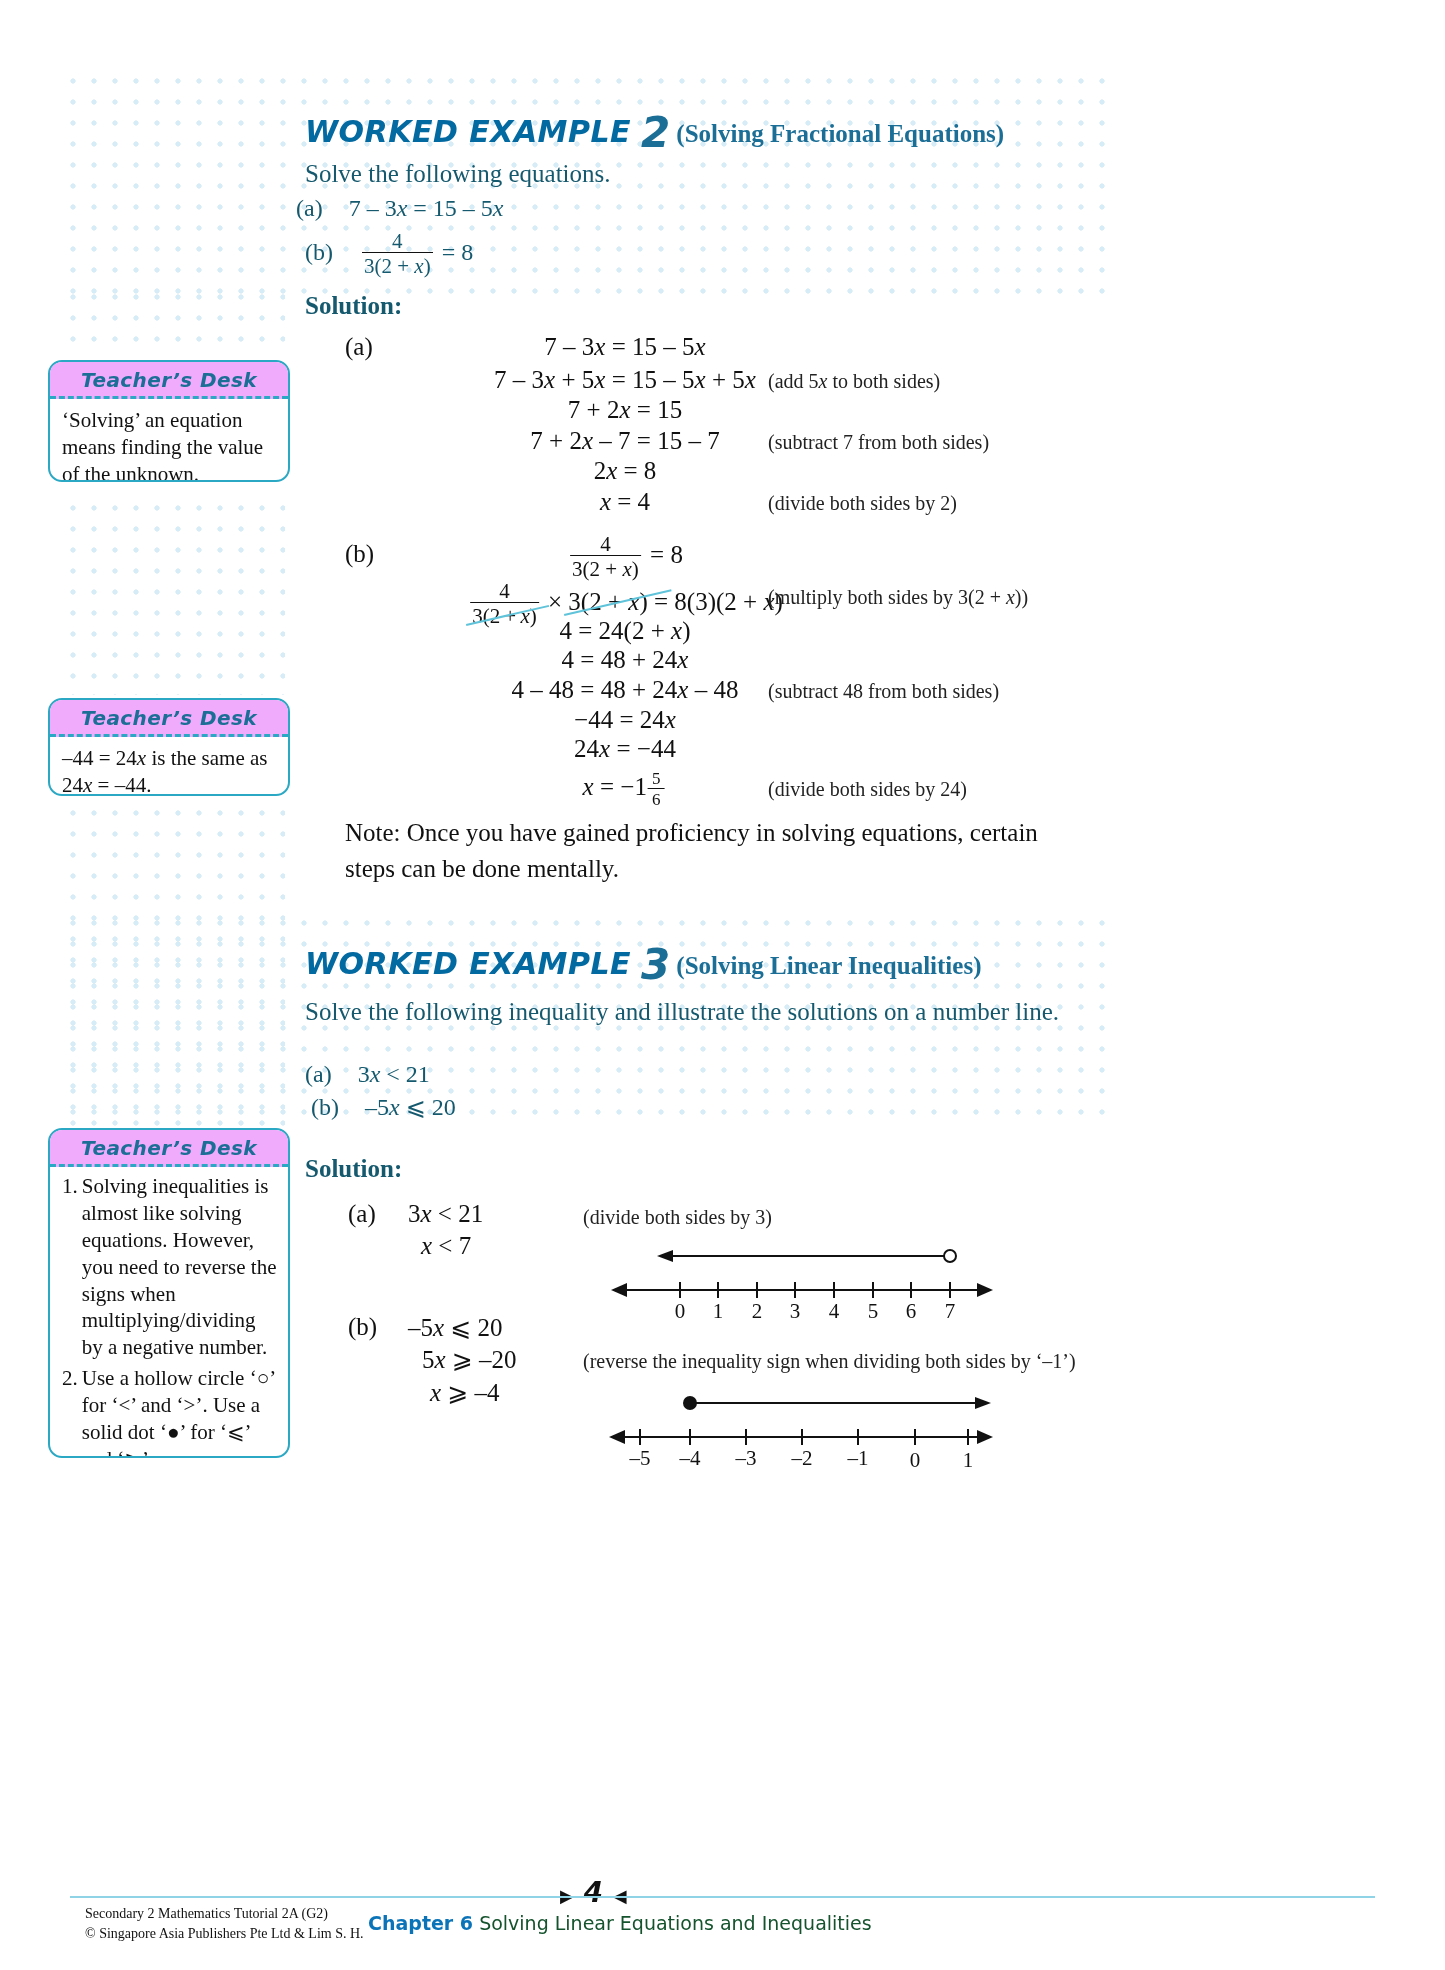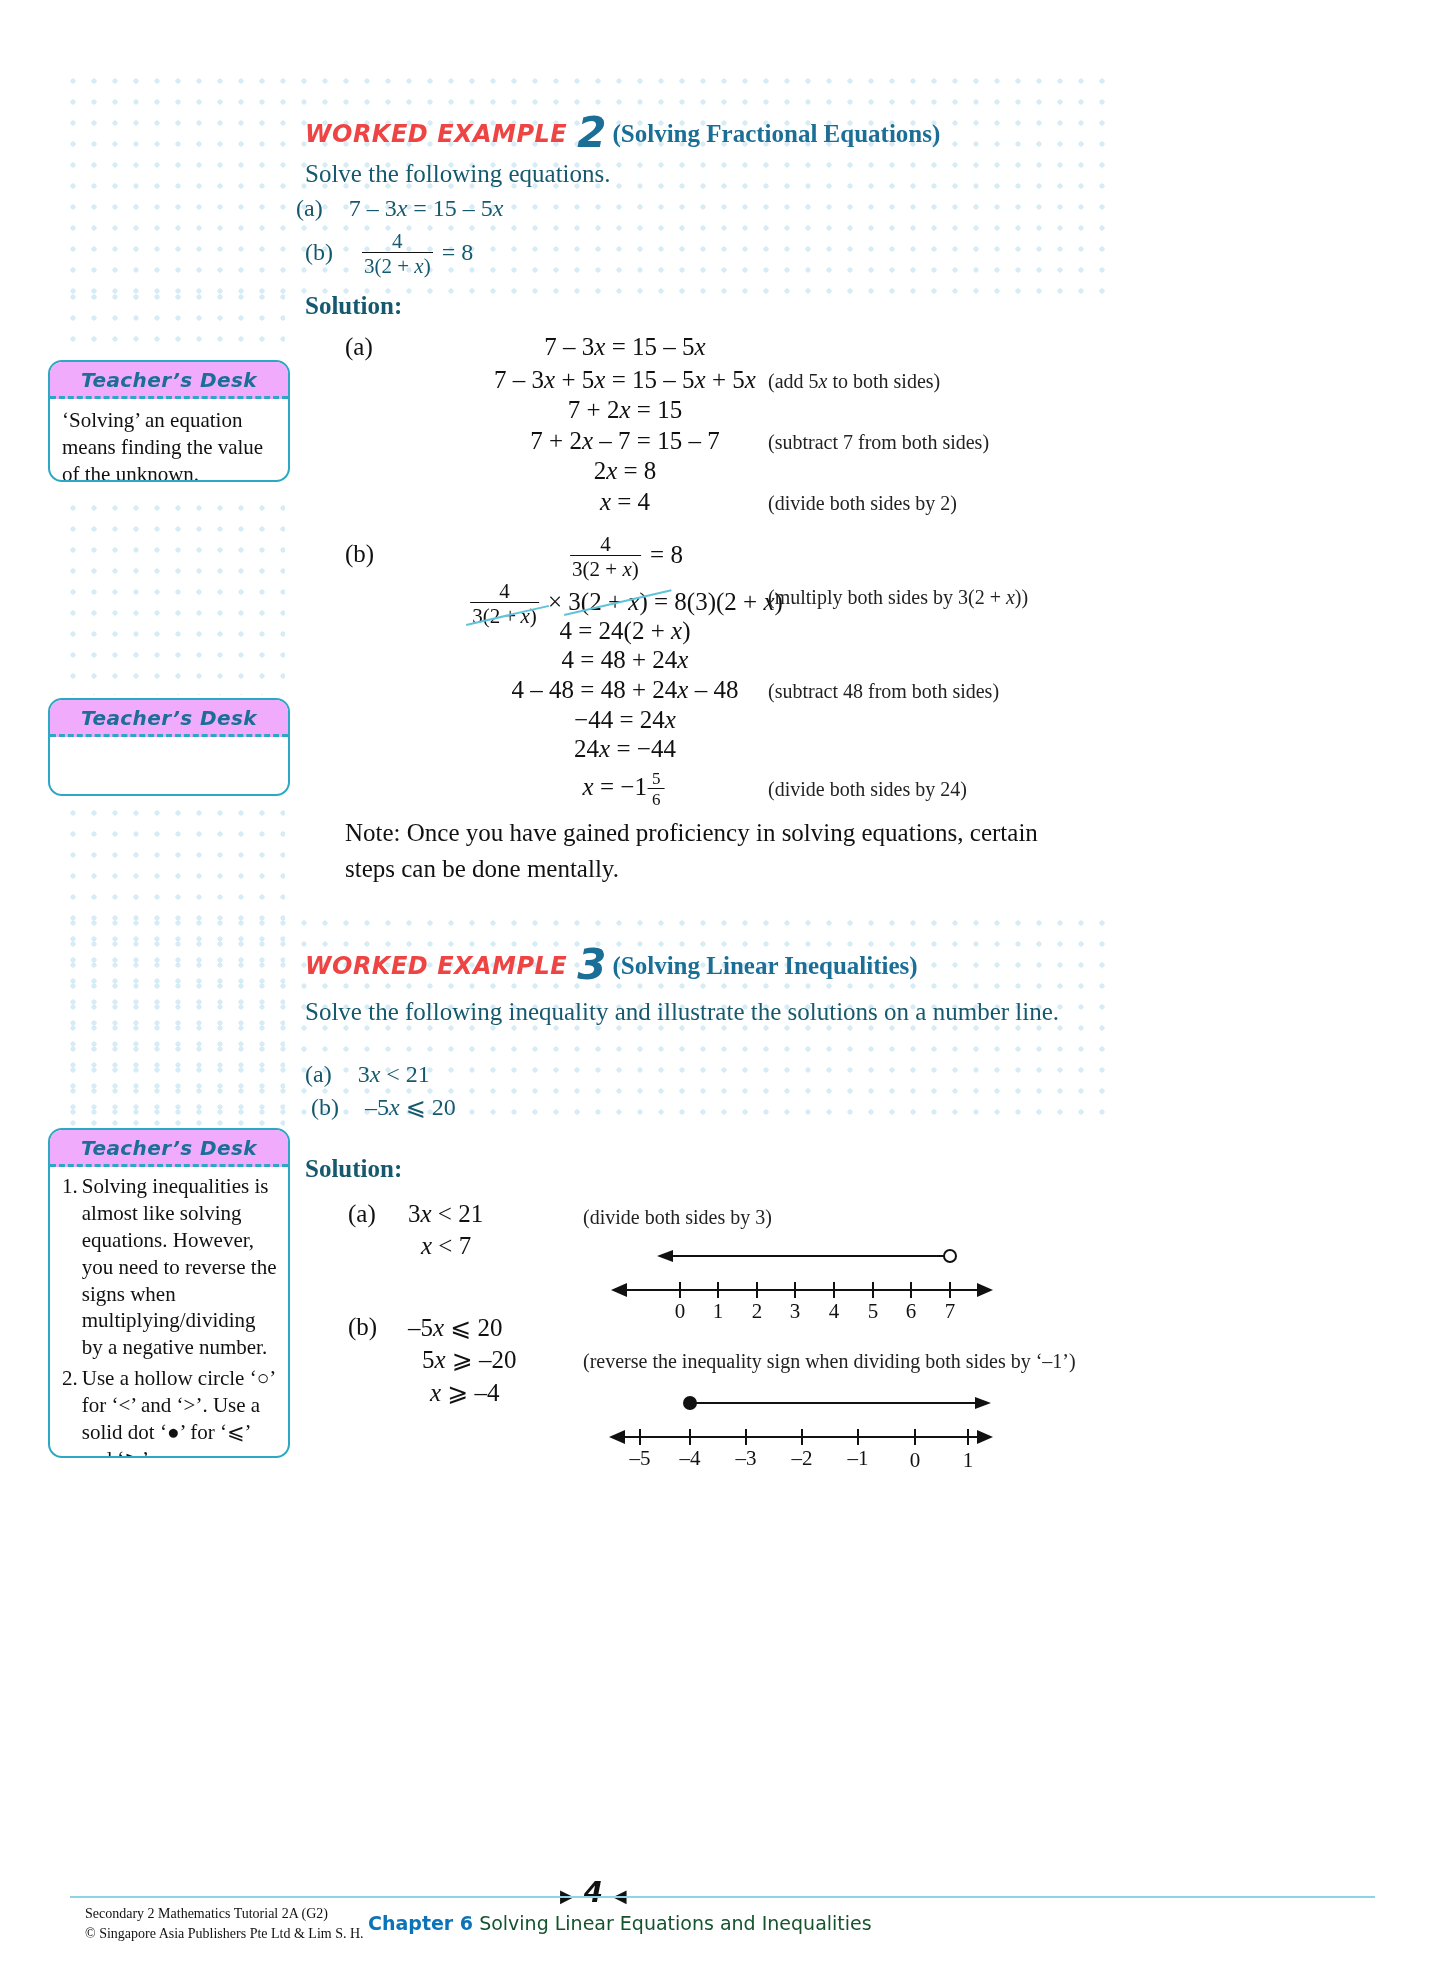--- a/index.html
+++ b/index.html
@@ -31,23 +31,23 @@
 
   
   .we-head {
     position: absolute;
     white-space: nowrap;
   }
   .we-title {
     font-family: "DejaVu Sans", sans-serif;
     font-weight: bold;
     font-style: italic;
-    font-size: 24px;
+    font-size: 30px;
     letter-spacing: .5px;
-    color: #ef4444;
+    color: #0369a1;
     text-transform: uppercase;
     text-align: center;
   }
   .we-num {
     font-family: "DejaVu Sans", sans-serif;
     font-weight: bold;
     font-style: italic;
     font-size: 42px;
     color: #1b6e96;
     vertical-align: -5px;
@@ -416,20 +416,24 @@
       <div>‘Solving’ an equation</div>
       <div>means finding the value</div>
       <div>of the unknown.</div>
     </div>
   </div>
 
   <div class="td-box" style="left:48px; top:698px; width:242px; height:98px;">
     <div class="td-head">
       <span>Teacher’s Desk</span>
     </div>
+    <div class="td-body">
+      <div>–44 = 24<i>x</i> is the same as</div>
+      <div>24<i>x</i> = –44.</div>
+    </div>
   </div>
 
   <div class="td-box" style="left:48px; top:1128px; width:242px; height:330px;">
     <div class="td-head">
       <span>Teacher’s Desk</span>
     </div>
     <div class="td-body" style="padding-top:6px;">
       <ul class="td-list">
         <li>
           <span class="n">1.</span>

